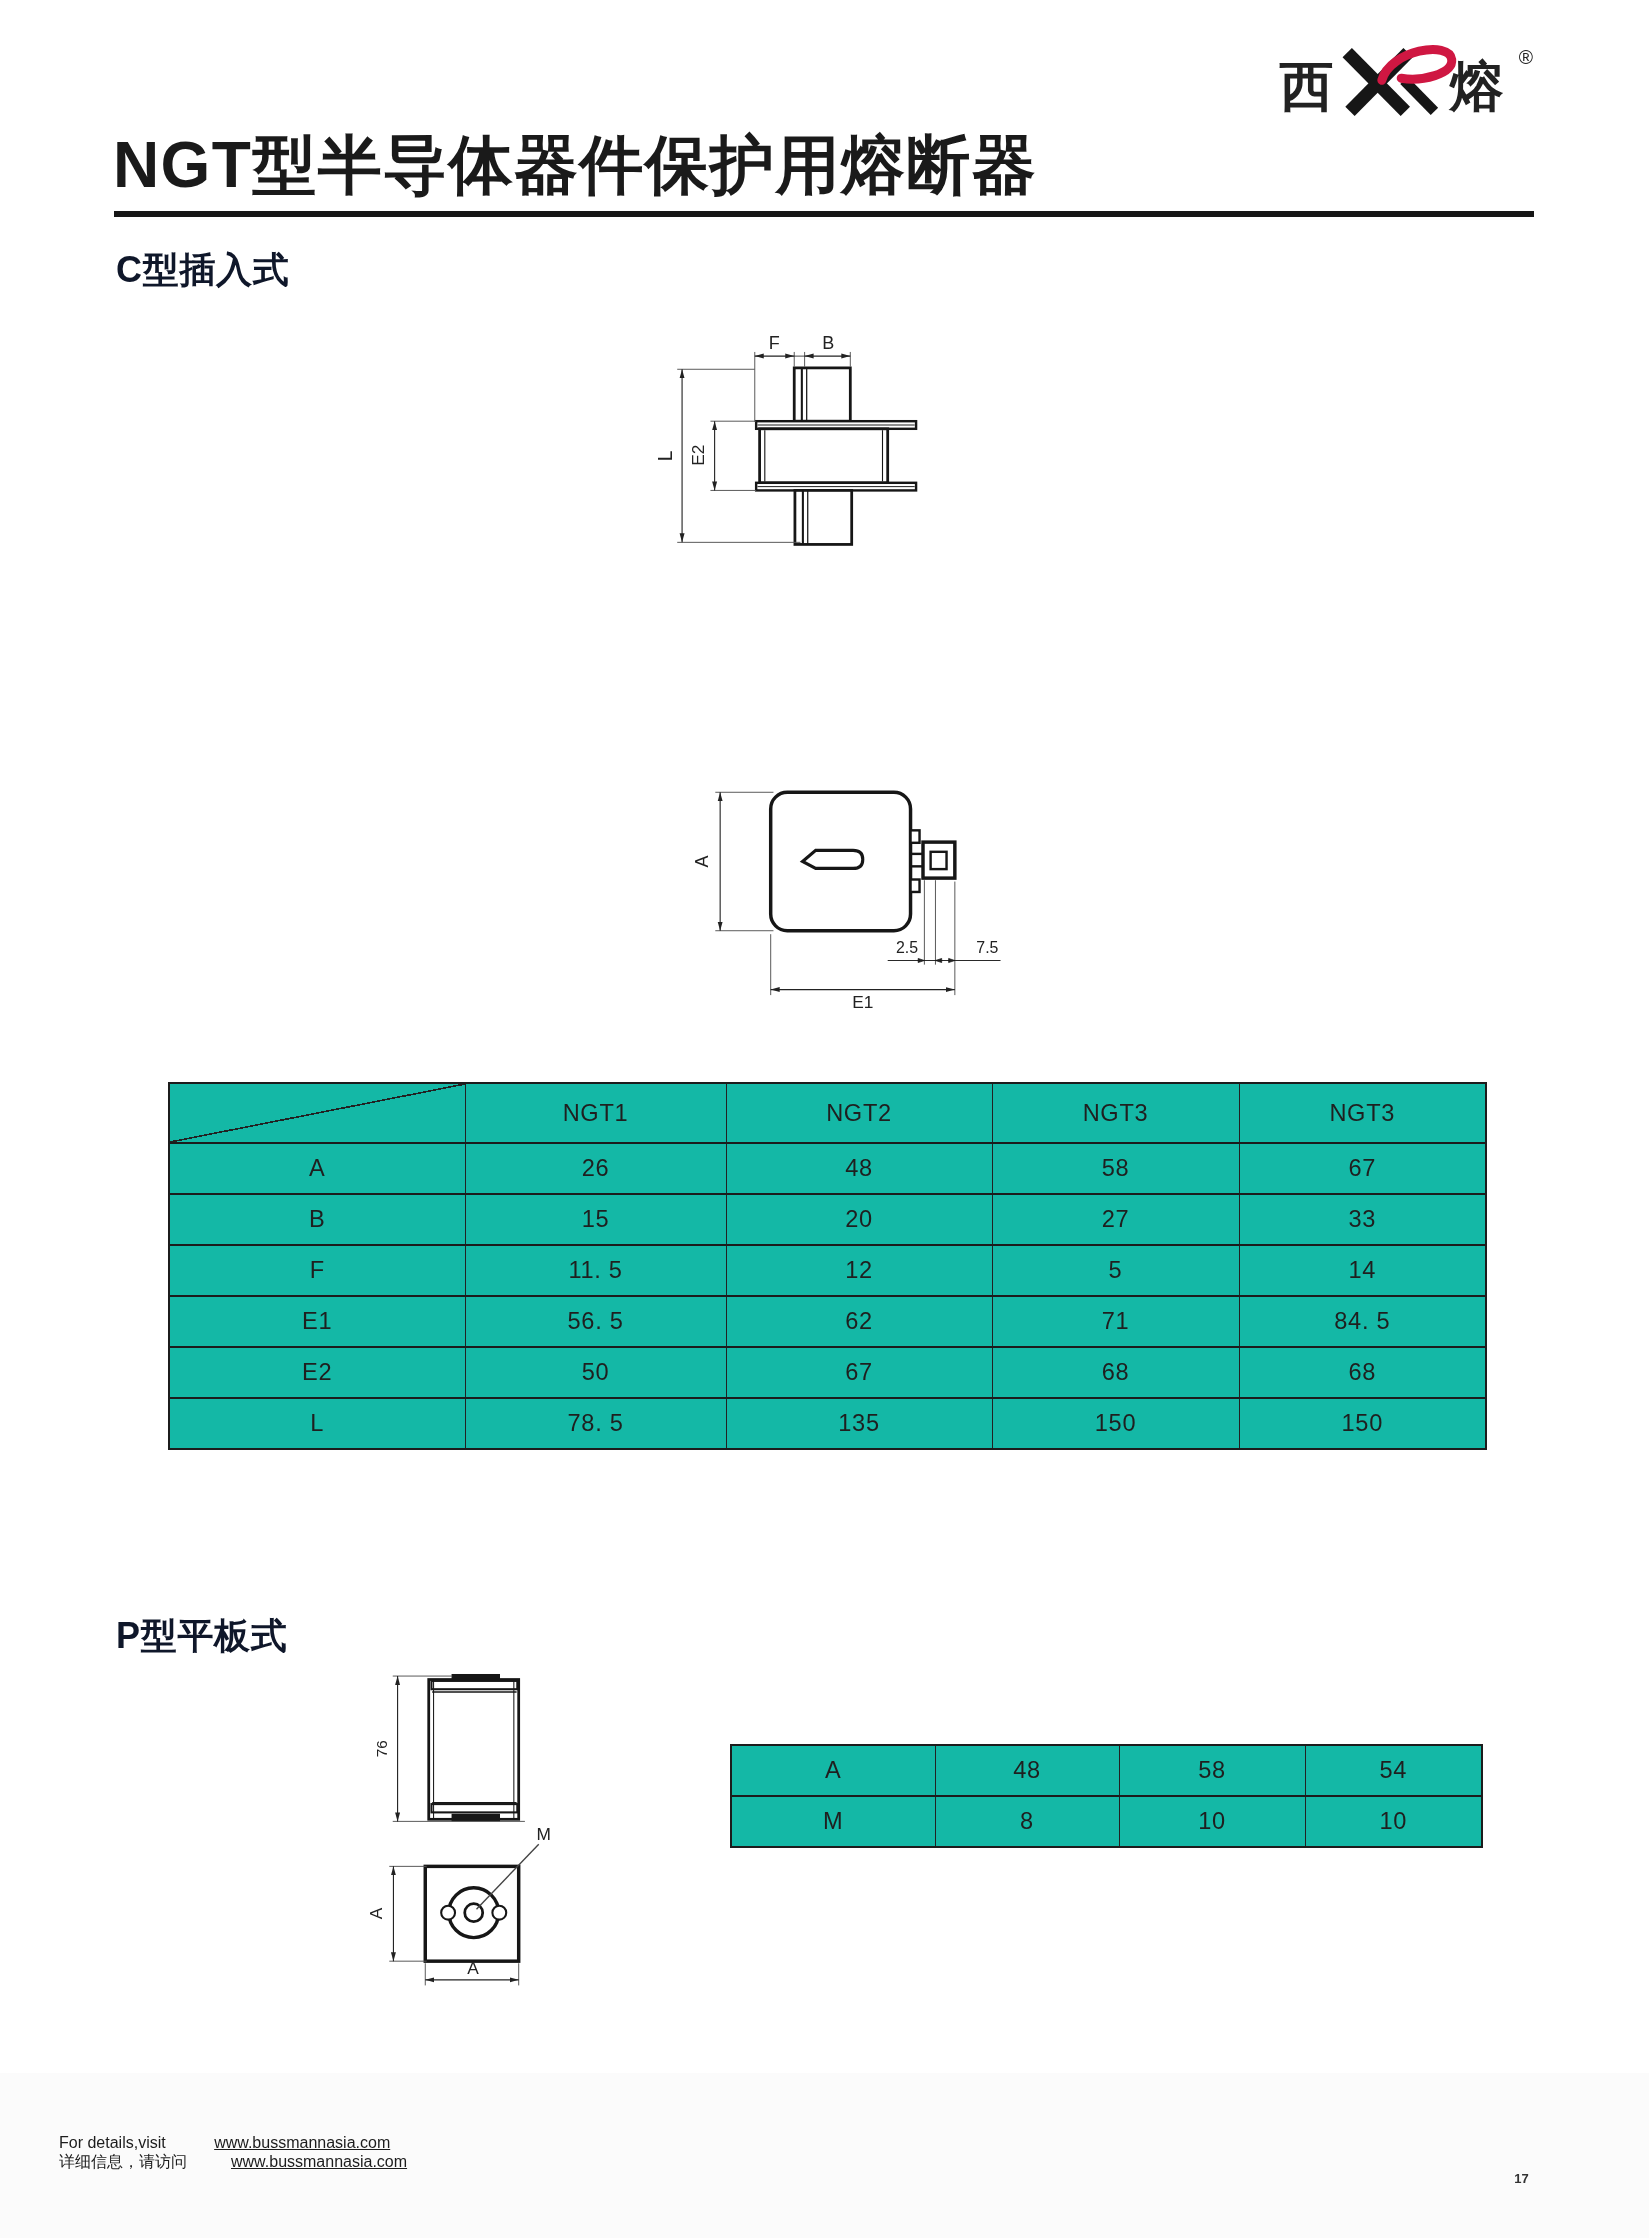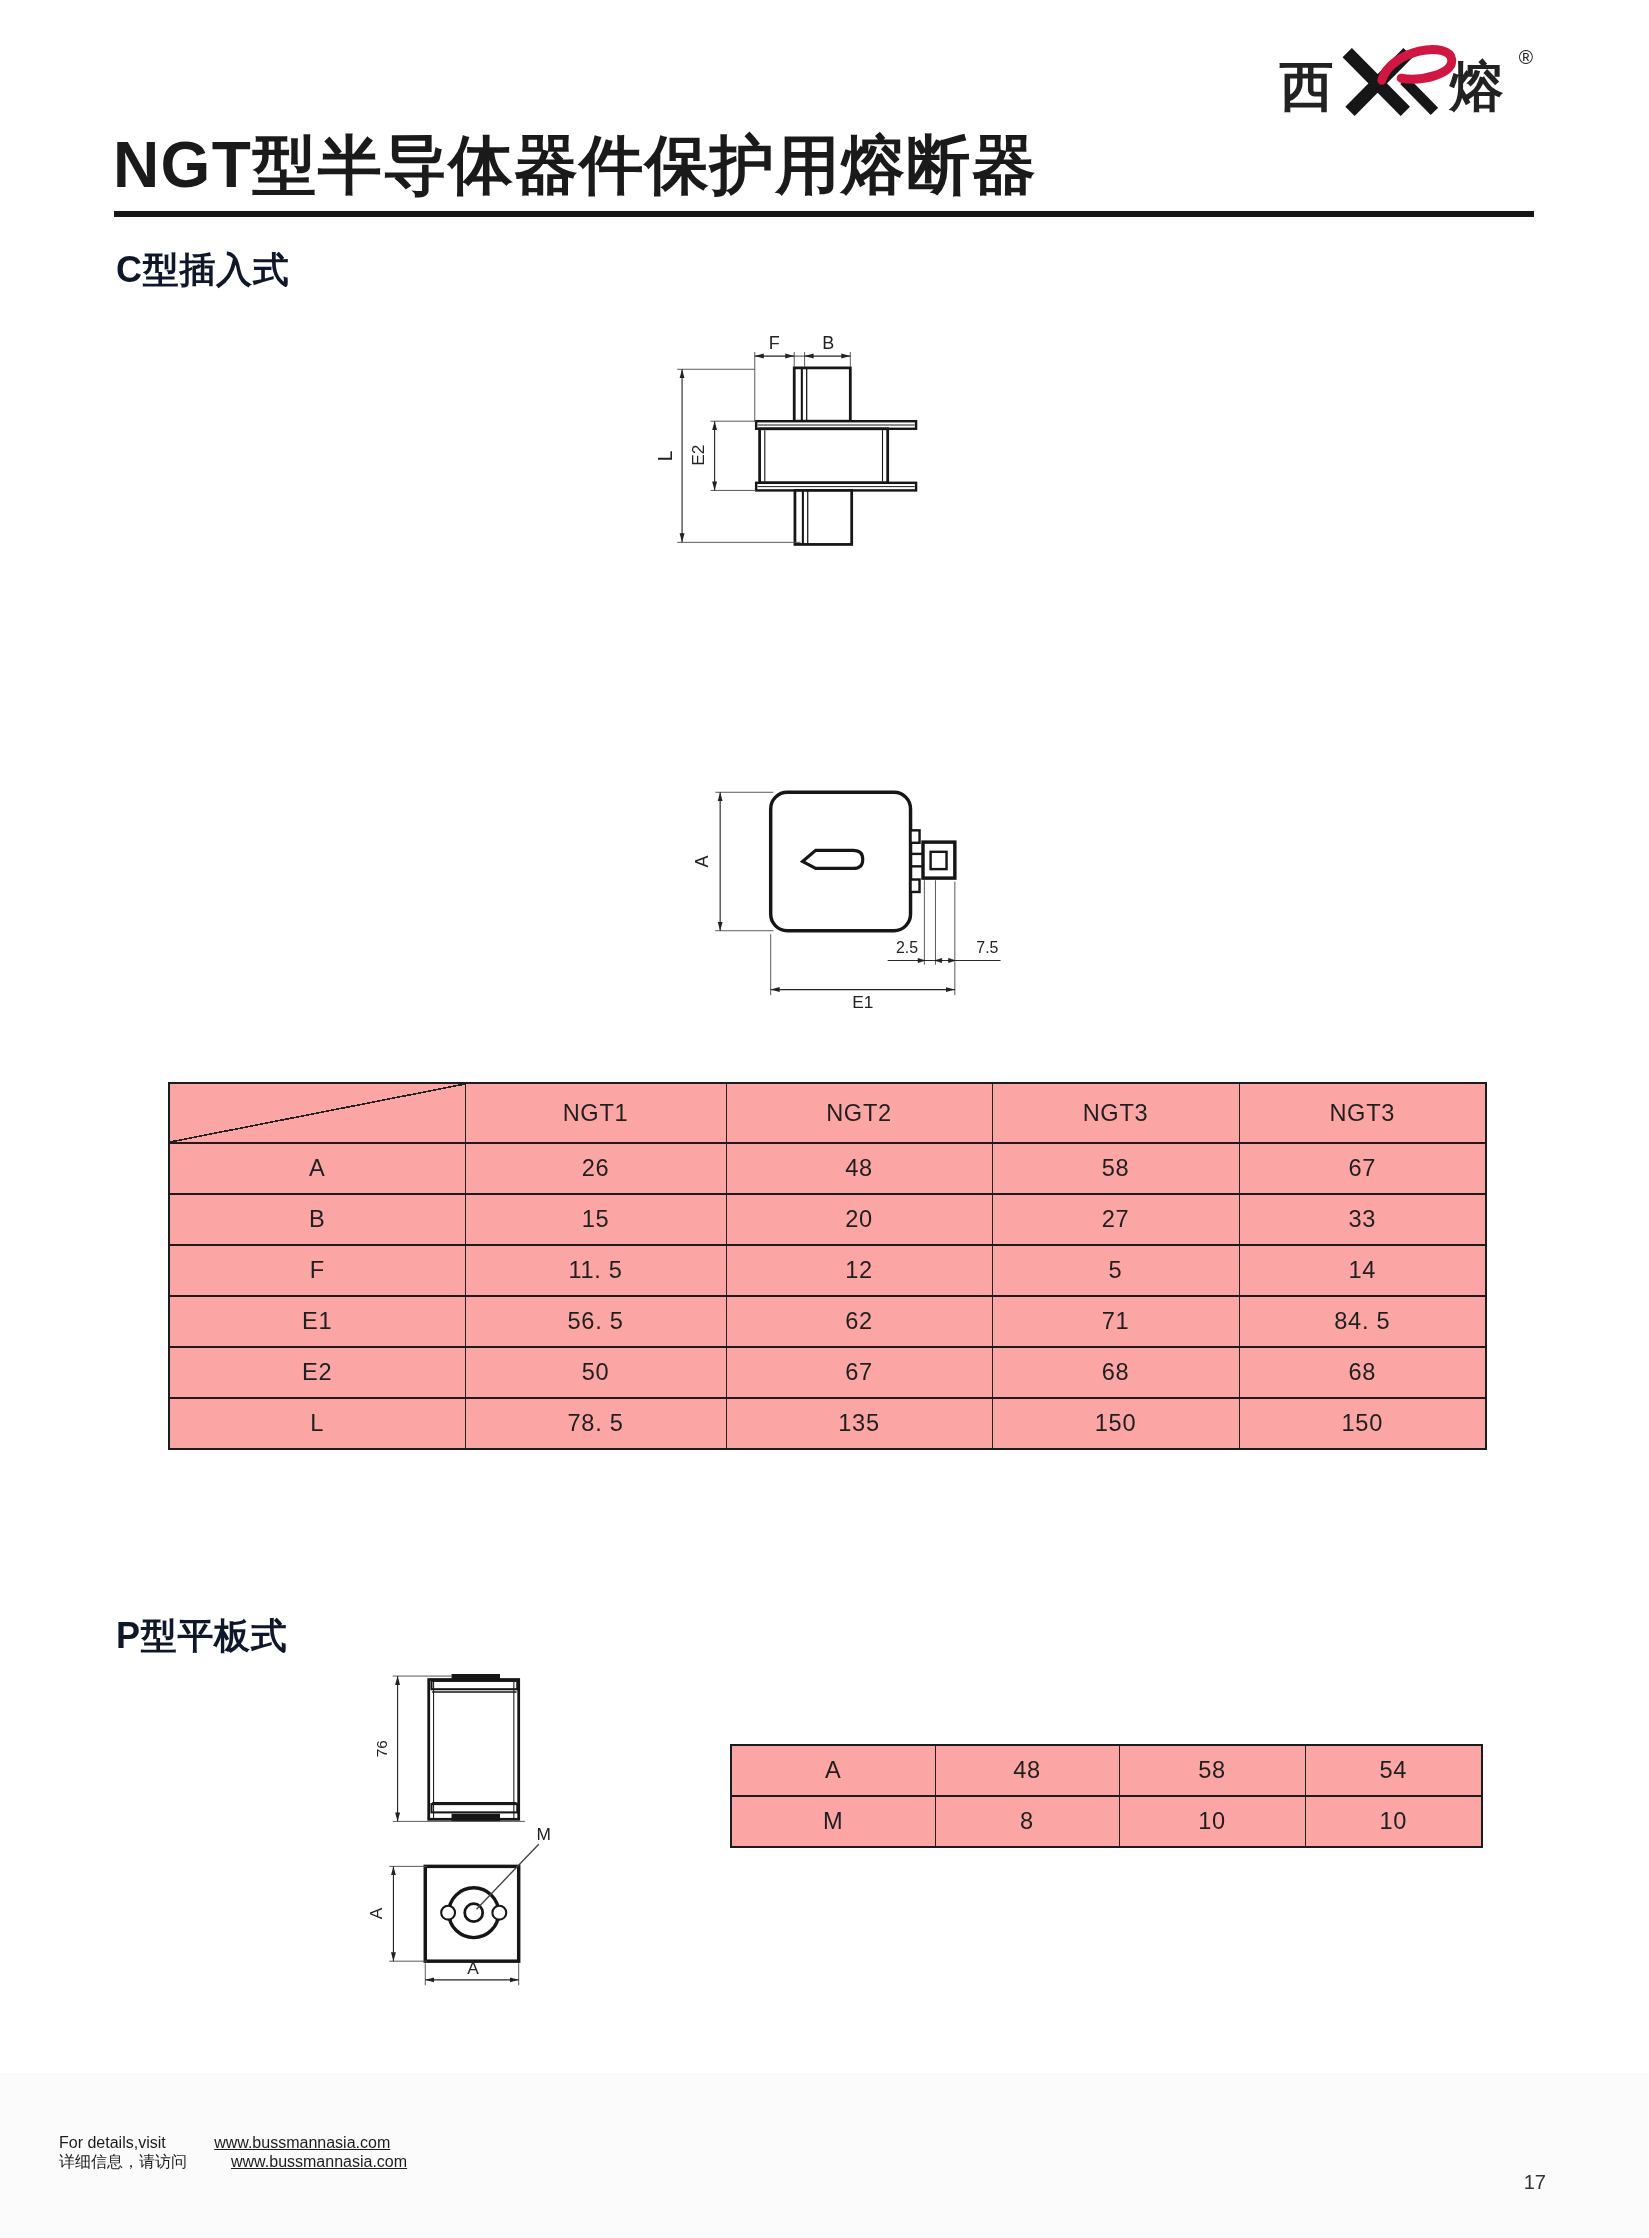--- a/index.html
+++ b/index.html
@@ -21,21 +21,21 @@
   }
   .heading-c{top:249px;}
   .heading-p{top:1595px;margin-top:20px;}
   
   .drawing{position:absolute;}
   .c-drawing{left:644px;top:333px;width:360px;height:679px;}
   .p-drawing{left:360px;top:1656px;width:298px;height:346px;}
   svg text{fill:#222;font-family:"Liberation Sans","DejaVu Sans",sans-serif;}
   
   table.dim-table{
-    position:absolute;border-collapse:collapse;table-layout:fixed;background:#fca5a5;
+    position:absolute;border-collapse:collapse;table-layout:fixed;background:#14b8a6;
     border:2.1px solid #1c1c1c;
   }
   .table-c{left:168px;top:1082px;width:1316px;}
   .table-p{left:730px;top:1744px;width:751px;}
   table.dim-table th, table.dim-table td{
     border-left:1.4px solid #222;border-right:1.4px solid #222;
     border-top:2.8px solid #1c1c1c;border-bottom:2.8px solid #1c1c1c;
     text-align:center;vertical-align:middle;
     font-size:23.6px;font-weight:400;color:#1f1f1f;letter-spacing:0.7px;
     padding:0;white-space:nowrap;
@@ -45,21 +45,21 @@
   .table-p tr.head{height:52px;}
   .table-p tr.datarow{height:51px;}
   th.diag{
     background-image:linear-gradient(to bottom right,
       transparent calc(50% - 0.8px), #222 calc(50% - 0.8px),
       #222 calc(50% + 0.8px), transparent calc(50% + 0.8px));
   }
   
   .footer{position:absolute;left:59px;top:2133px;font-size:16px;line-height:19.4px;color:#1c1c1c;}
   .footer .url{text-decoration:underline;color:#1c1c1c;cursor:pointer;margin-left:44px;}
-  .page-num{position:absolute;left:1497px;top:2171px;width:49px;text-align:right;font-size:20px;color:#333;}
+  .page-num{position:absolute;left:1497px;top:2171px;width:49px;text-align:center;font-size:13px;color:#333;font-weight:bold;}
 </style>
 </head>
 <body>
 
 <div class="page">
 
   <div class="bottom-band"></div>
 
   <svg class="logo" viewBox="0 0 380 118">
     <text x="2" y="94" font-size="78" font-weight="bold">西</text>

